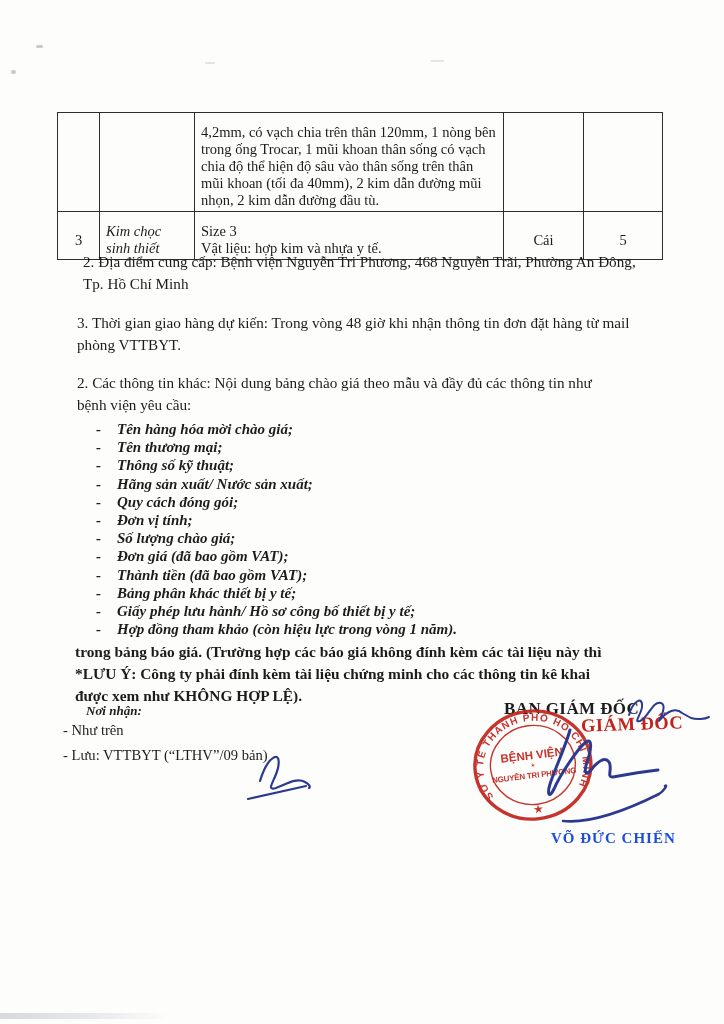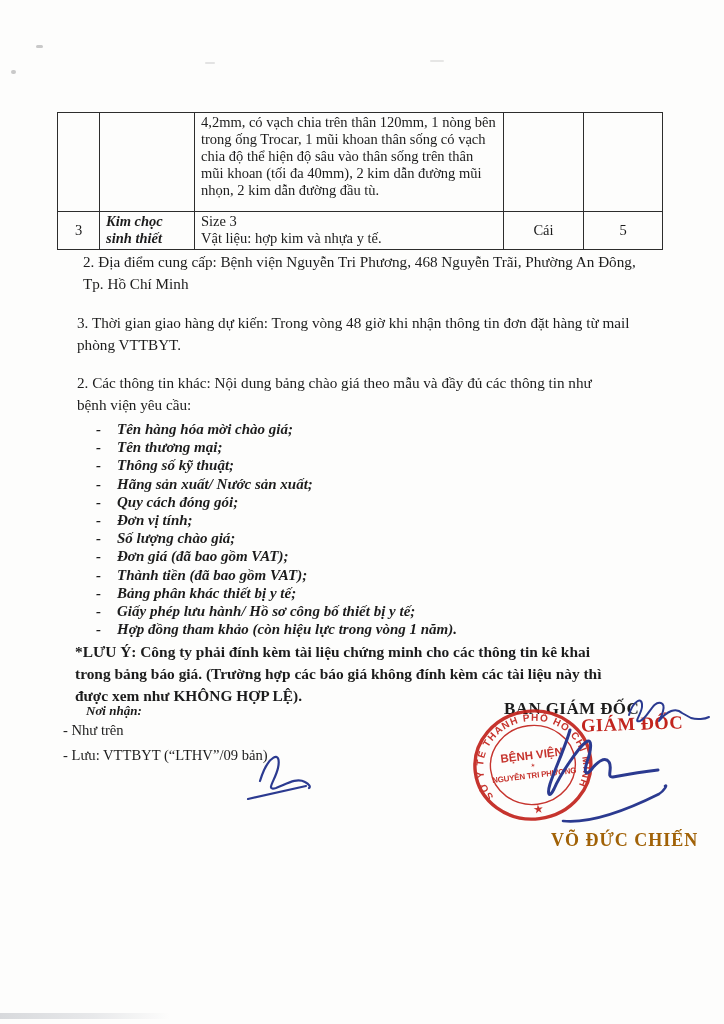--- a/index.html
+++ b/index.html
@@ -18,25 +18,25 @@
     opacity:.55;
   }
 
   
   table.items {
     position:absolute; left:57px; top:112px;
     border-collapse:collapse; table-layout:fixed; width:605px;
     font-size:14.5px; line-height:17px;
   }
   table.items td {
-    border:1.4px solid #2d2d2d; padding:1px 6px 2px 6px;
+    border:1.4px solid #2d2d2d; padding:11px 6px 2px 6px;
     vertical-align:top; overflow:hidden;
   }
   td.c-stt  { width:42px;  text-align:center; }
-  td.c-name { width:95px;  font-weight:bold; font-style:italic; padding-left:4px;}
+  td.c-name { width:95px;  font-weight:normal; font-style:italic; padding-left:4px;}
   td.c-desc { width:309px; }
   td.c-unit { width:80px;  text-align:center; }
   td.c-qty  { width:79px;  text-align:center; }
   tr.r-cont td { height:99px; }
   tr.r-item td { height:38px; }
   tr.r-item td.c-stt, tr.r-item td.c-unit, tr.r-item td.c-qty { vertical-align:middle; }
   .desc-line { display:block; }
 
   
   .para { position:absolute; left:77px; width:600px; font-size:15.2px; line-height:22px; }
@@ -63,22 +63,22 @@
   .recip-1 { position:absolute; left:63px; top:722px; font-size:14.6px; }
   .recip-2 { position:absolute; left:63px; top:747px; font-size:14.6px; }
 
   
   .board-title { position:absolute; left:504px; top:699px;
                  font-weight:bold; font-size:17px; letter-spacing:.4px; }
   .director-title { position:absolute; left:581px; top:714px;
                     font-weight:bold; font-size:18.5px; letter-spacing:.5px;
                     color:#c2241d; transform:rotate(-2deg); }
   .signer-name { position:absolute; left:551px; top:830px;
-                 font-weight:bold; font-size:18px; letter-spacing:1px;
-                 color:#a16207; }
+                 font-weight:bold; font-size:15px; letter-spacing:1px;
+                 color:#1d4ed8; }
   .stamp-wrap { position:absolute; left:471px; top:709px; width:124px; height:114px;
                 transform:rotate(-7deg); opacity:.92; }
   .sig-wrap   { position:absolute; left:455px; top:683px; width:270px; height:150px; }
   .scrib-wrap { position:absolute; left:238px; top:737px; width:80px; height:72px; }
 </style>
 </head>
 <body>
 
 <div class="page">
 
@@ -170,22 +170,22 @@
         <span class="req-dash">-</span>
         <span>Giấy phép lưu hành/ Hồ sơ công bố thiết bị y tế;</span>
       </li>
     <li class="req-item">
         <span class="req-dash">-</span>
         <span>Hợp đồng tham khảo (còn hiệu lực trong vòng 1 năm).</span>
       </li>
   </ul>
 
   <div class="note">
+    <span class="pline">trong bảng báo giá. (Trường hợp các báo giá không đính kèm các tài liệu này thì</span>
     <span class="pline">*LƯU Ý: Công ty phải đính kèm tài liệu chứng minh cho các thông tin kê khai</span>
-    <span class="pline">trong bảng báo giá. (Trường hợp các báo giá không đính kèm các tài liệu này thì</span>
     <span class="pline">được xem như KHÔNG HỢP LỆ).</span>
   </div>
 
   <div class="recip-head">Nơi nhận:</div>
   <div class="recip-1">- Như trên</div>
   <div class="recip-2">- Lưu: VTTBYT (“LTHV”/09 bản)</div>
 
   <div class="board-title">BAN GIÁM ĐỐC</div>
   <div class="director-title">GIÁM ĐỐC</div>
 

